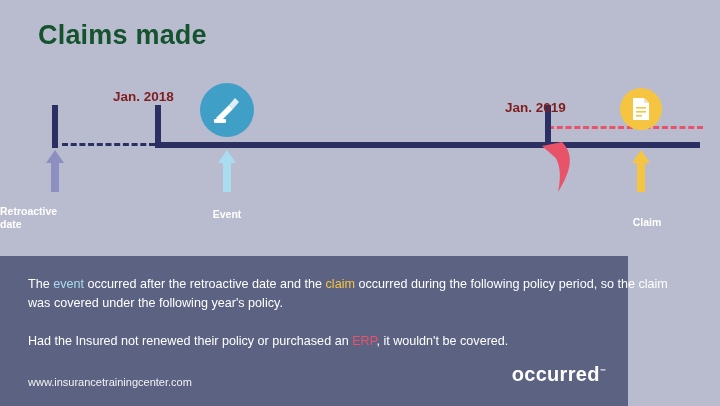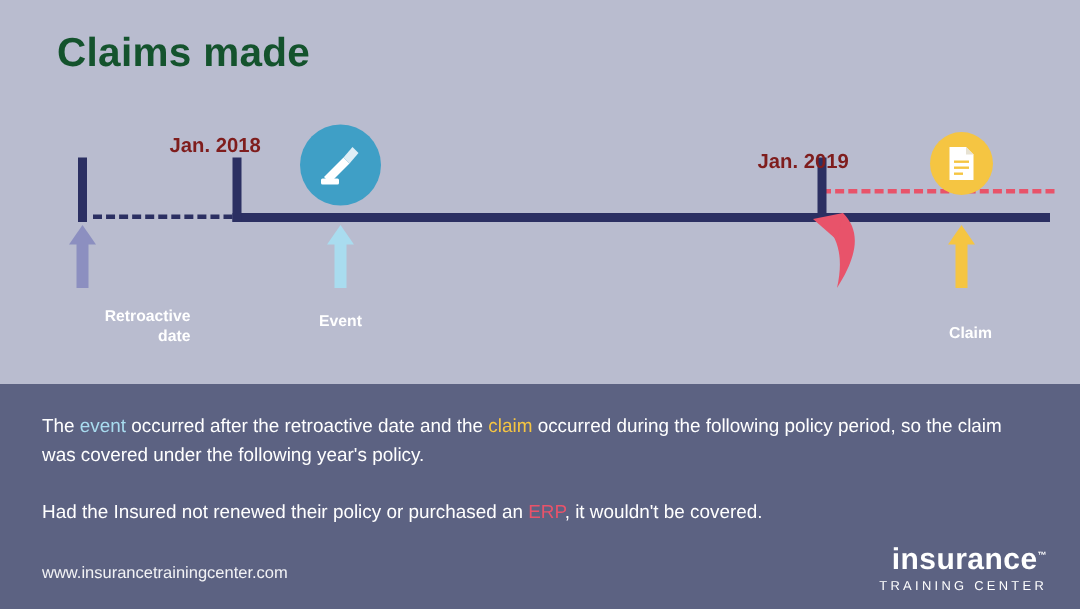--- a/index.html
+++ b/index.html
@@ -73,37 +73,37 @@
   .a-claim .head{border-bottom:13px solid #f5c542;}
   .a-claim .stem{background:#f5c542;height:30px;}
 
   
   .a-policy{position:absolute;left:528px;top:70px;width:60px;height:62px;}
 
   .caption{
     position:absolute;color:#ffffff;font-size:10.5px;font-weight:bold;
     text-align:center;line-height:13px;width:110px;
   }
-  .c-retro{left:17px;top:135px;text-align:right;}
+  .c-retro{left:0px;top:135px;text-align:left;}
   .c-event{left:172px;top:138px;}
   .c-policy{left:517px;top:135px;}
   .c-claim{left:592px;top:146px;}
   .erp-word{color:#e8536a;}
 
   
   .icon-circle{
     position:absolute;border-radius:50%;
     display:flex;align-items:center;justify-content:center;
   }
   .ic-event{left:200px;top:13px;width:54px;height:54px;background:#3f9fc6;}
   .ic-claim{left:620px;top:18px;width:42px;height:42px;background:#f5c542;}
 
   
   .panel{
-    position:absolute;left:0;top:256px;width:720px;height:150px;
+    position:absolute;left:0;top:256px;width:628px;height:150px;
     background:#5c6282;
   }
   .panel .para{
     position:absolute;color:#ffffff;font-size:12.6px;line-height:19px;
     width:664px;left:28px;
   }
   .p1{top:19px;}
   .p2{top:76px;}
   .hl-event{color:#a9dcef;}
   .hl-claim{color:#f5c542;}
@@ -194,18 +194,17 @@
       <span>The </span><span class="hl-event">event</span><span> occurred after the retroactive date and the </span><span class="hl-claim">claim</span><span> occurred during the following policy period, so the claim was covered under the following year's policy.</span>
     </div>
 
     <div class="para p2">
       <span>Had the Insured not renewed their policy or purchased an </span><span class="hl-erp">ERP</span><span>, it wouldn't be covered.</span>
     </div>
 
     <div class="url">www.insurancetrainingcenter.com</div>
 
     <div class="logo">
-      <div class="l1"><span>insurance</span><span class="tm">™</span></div>
-      <div class="l2">TRAINING CENTER</div>
+      <div class="l1"><span>occurred</span><span class="tm">™</span></div>
     </div>
   </div>
 
 </div>
 
 </body></html>

